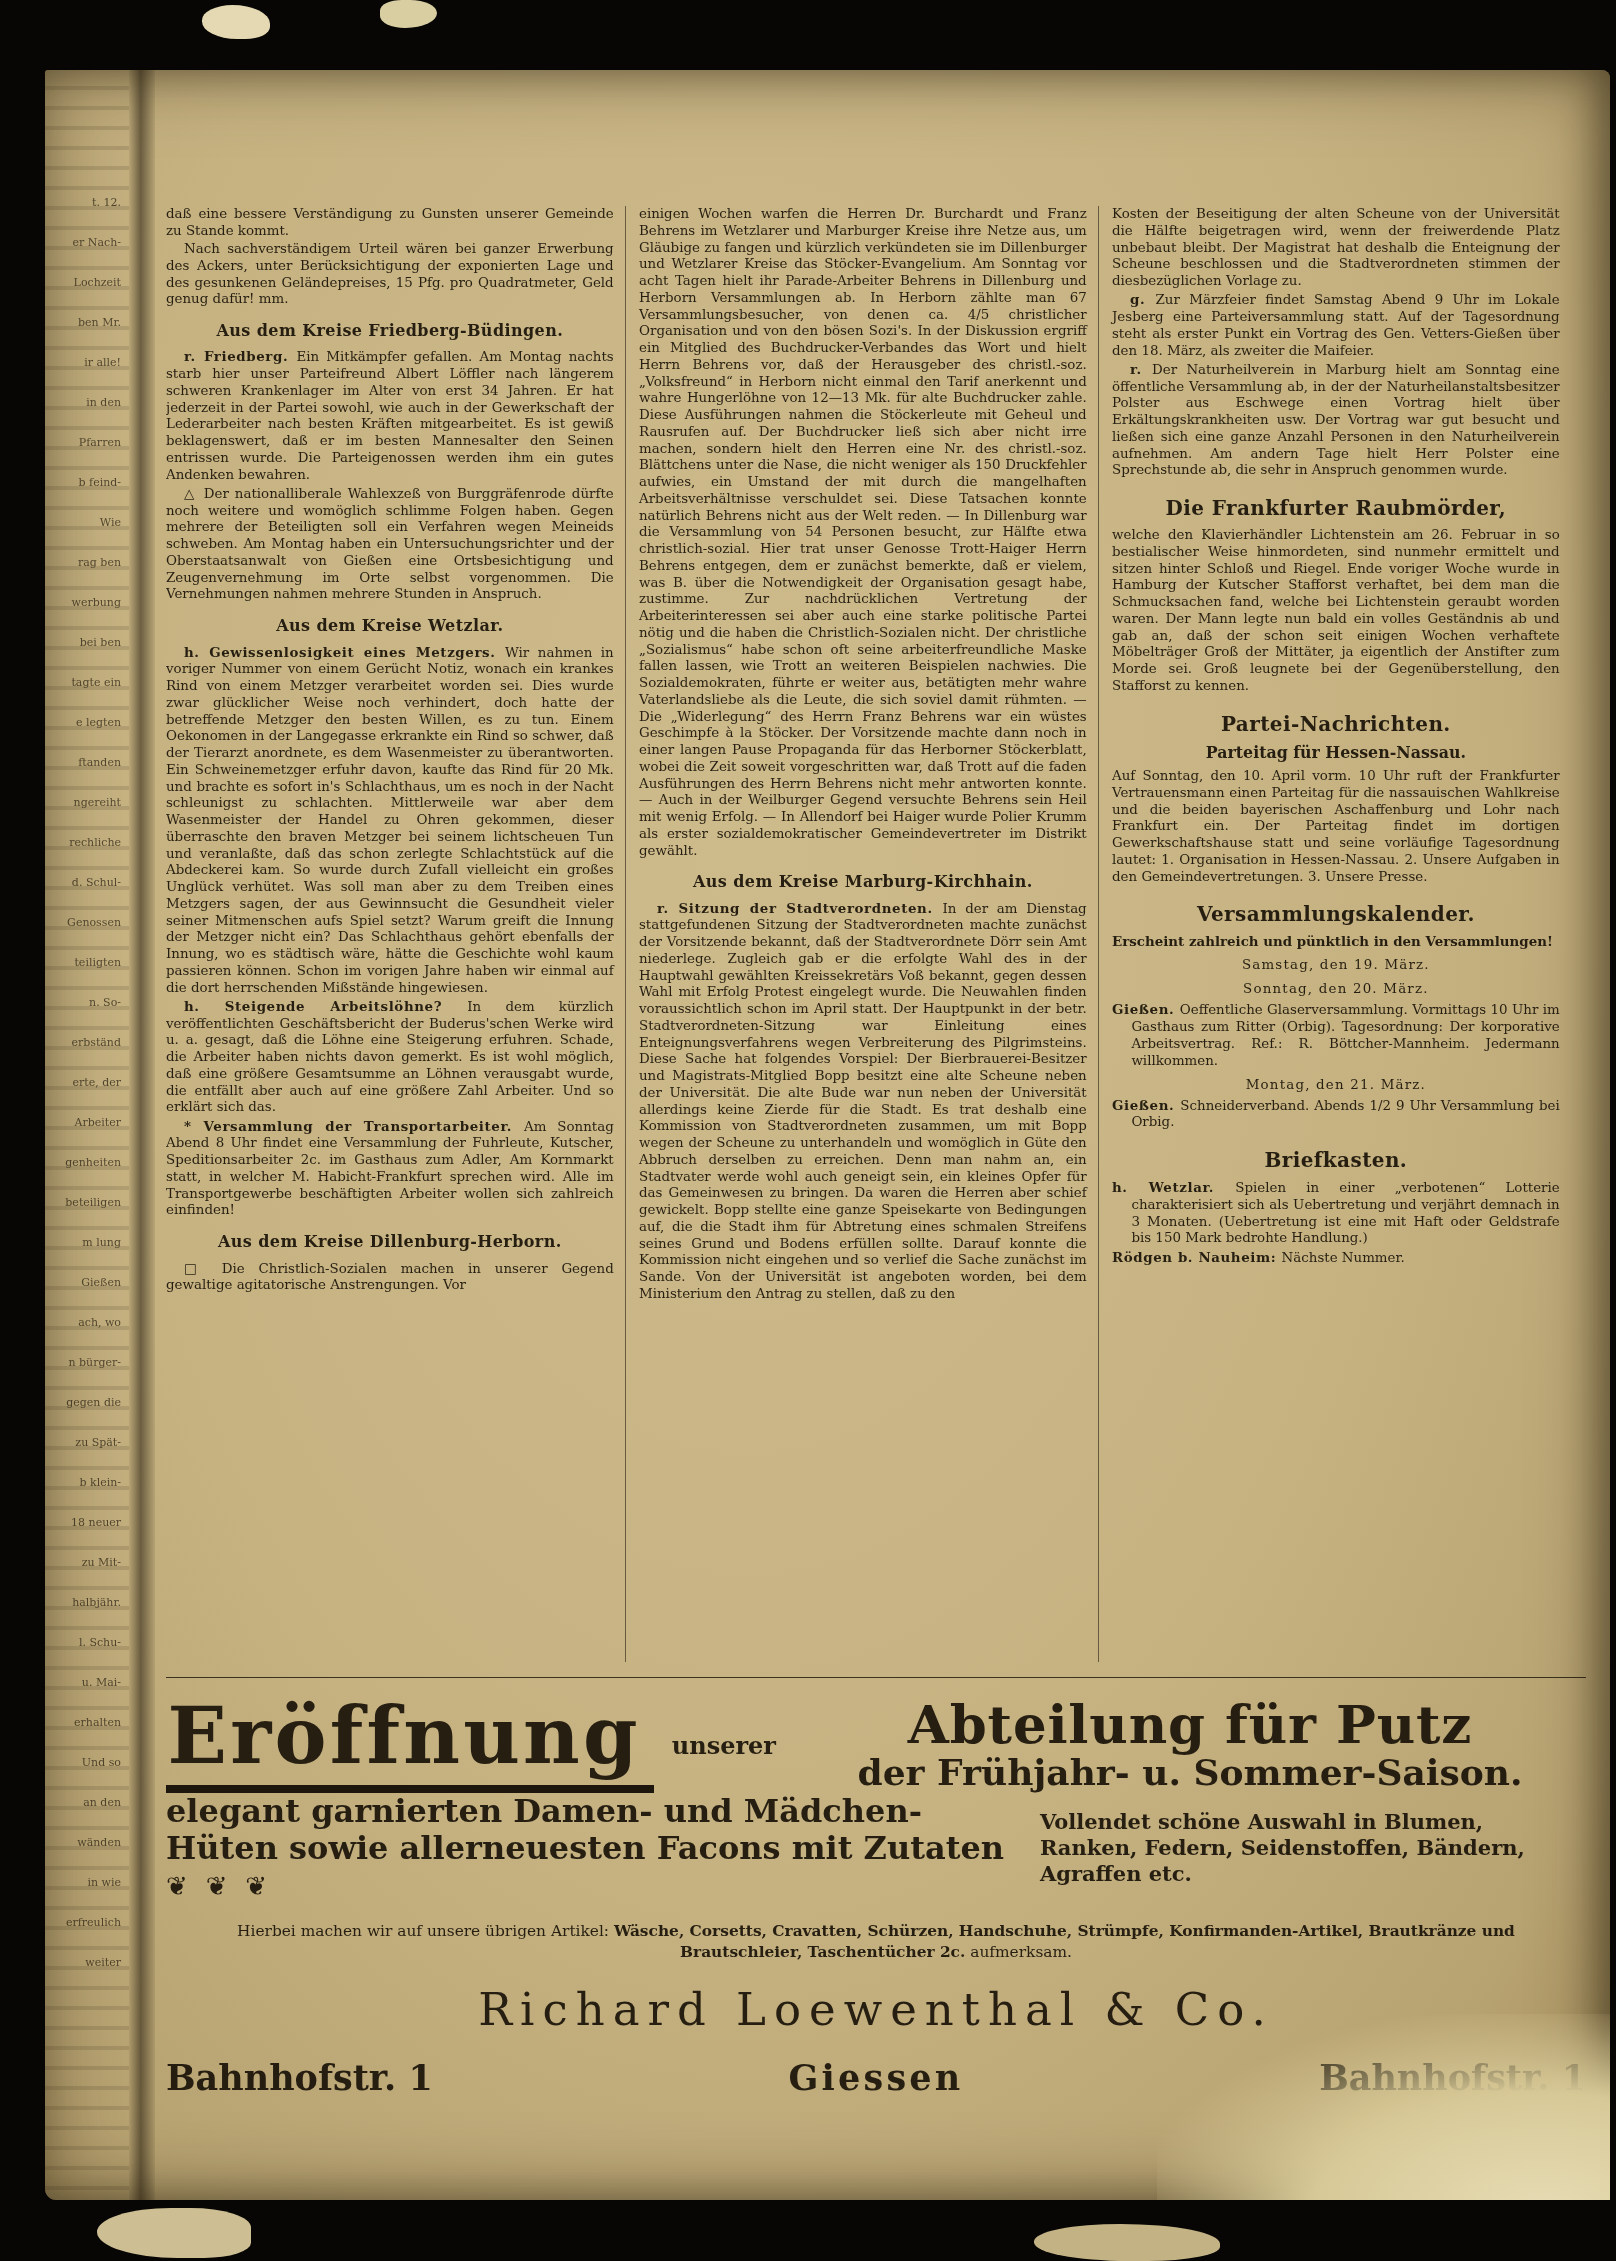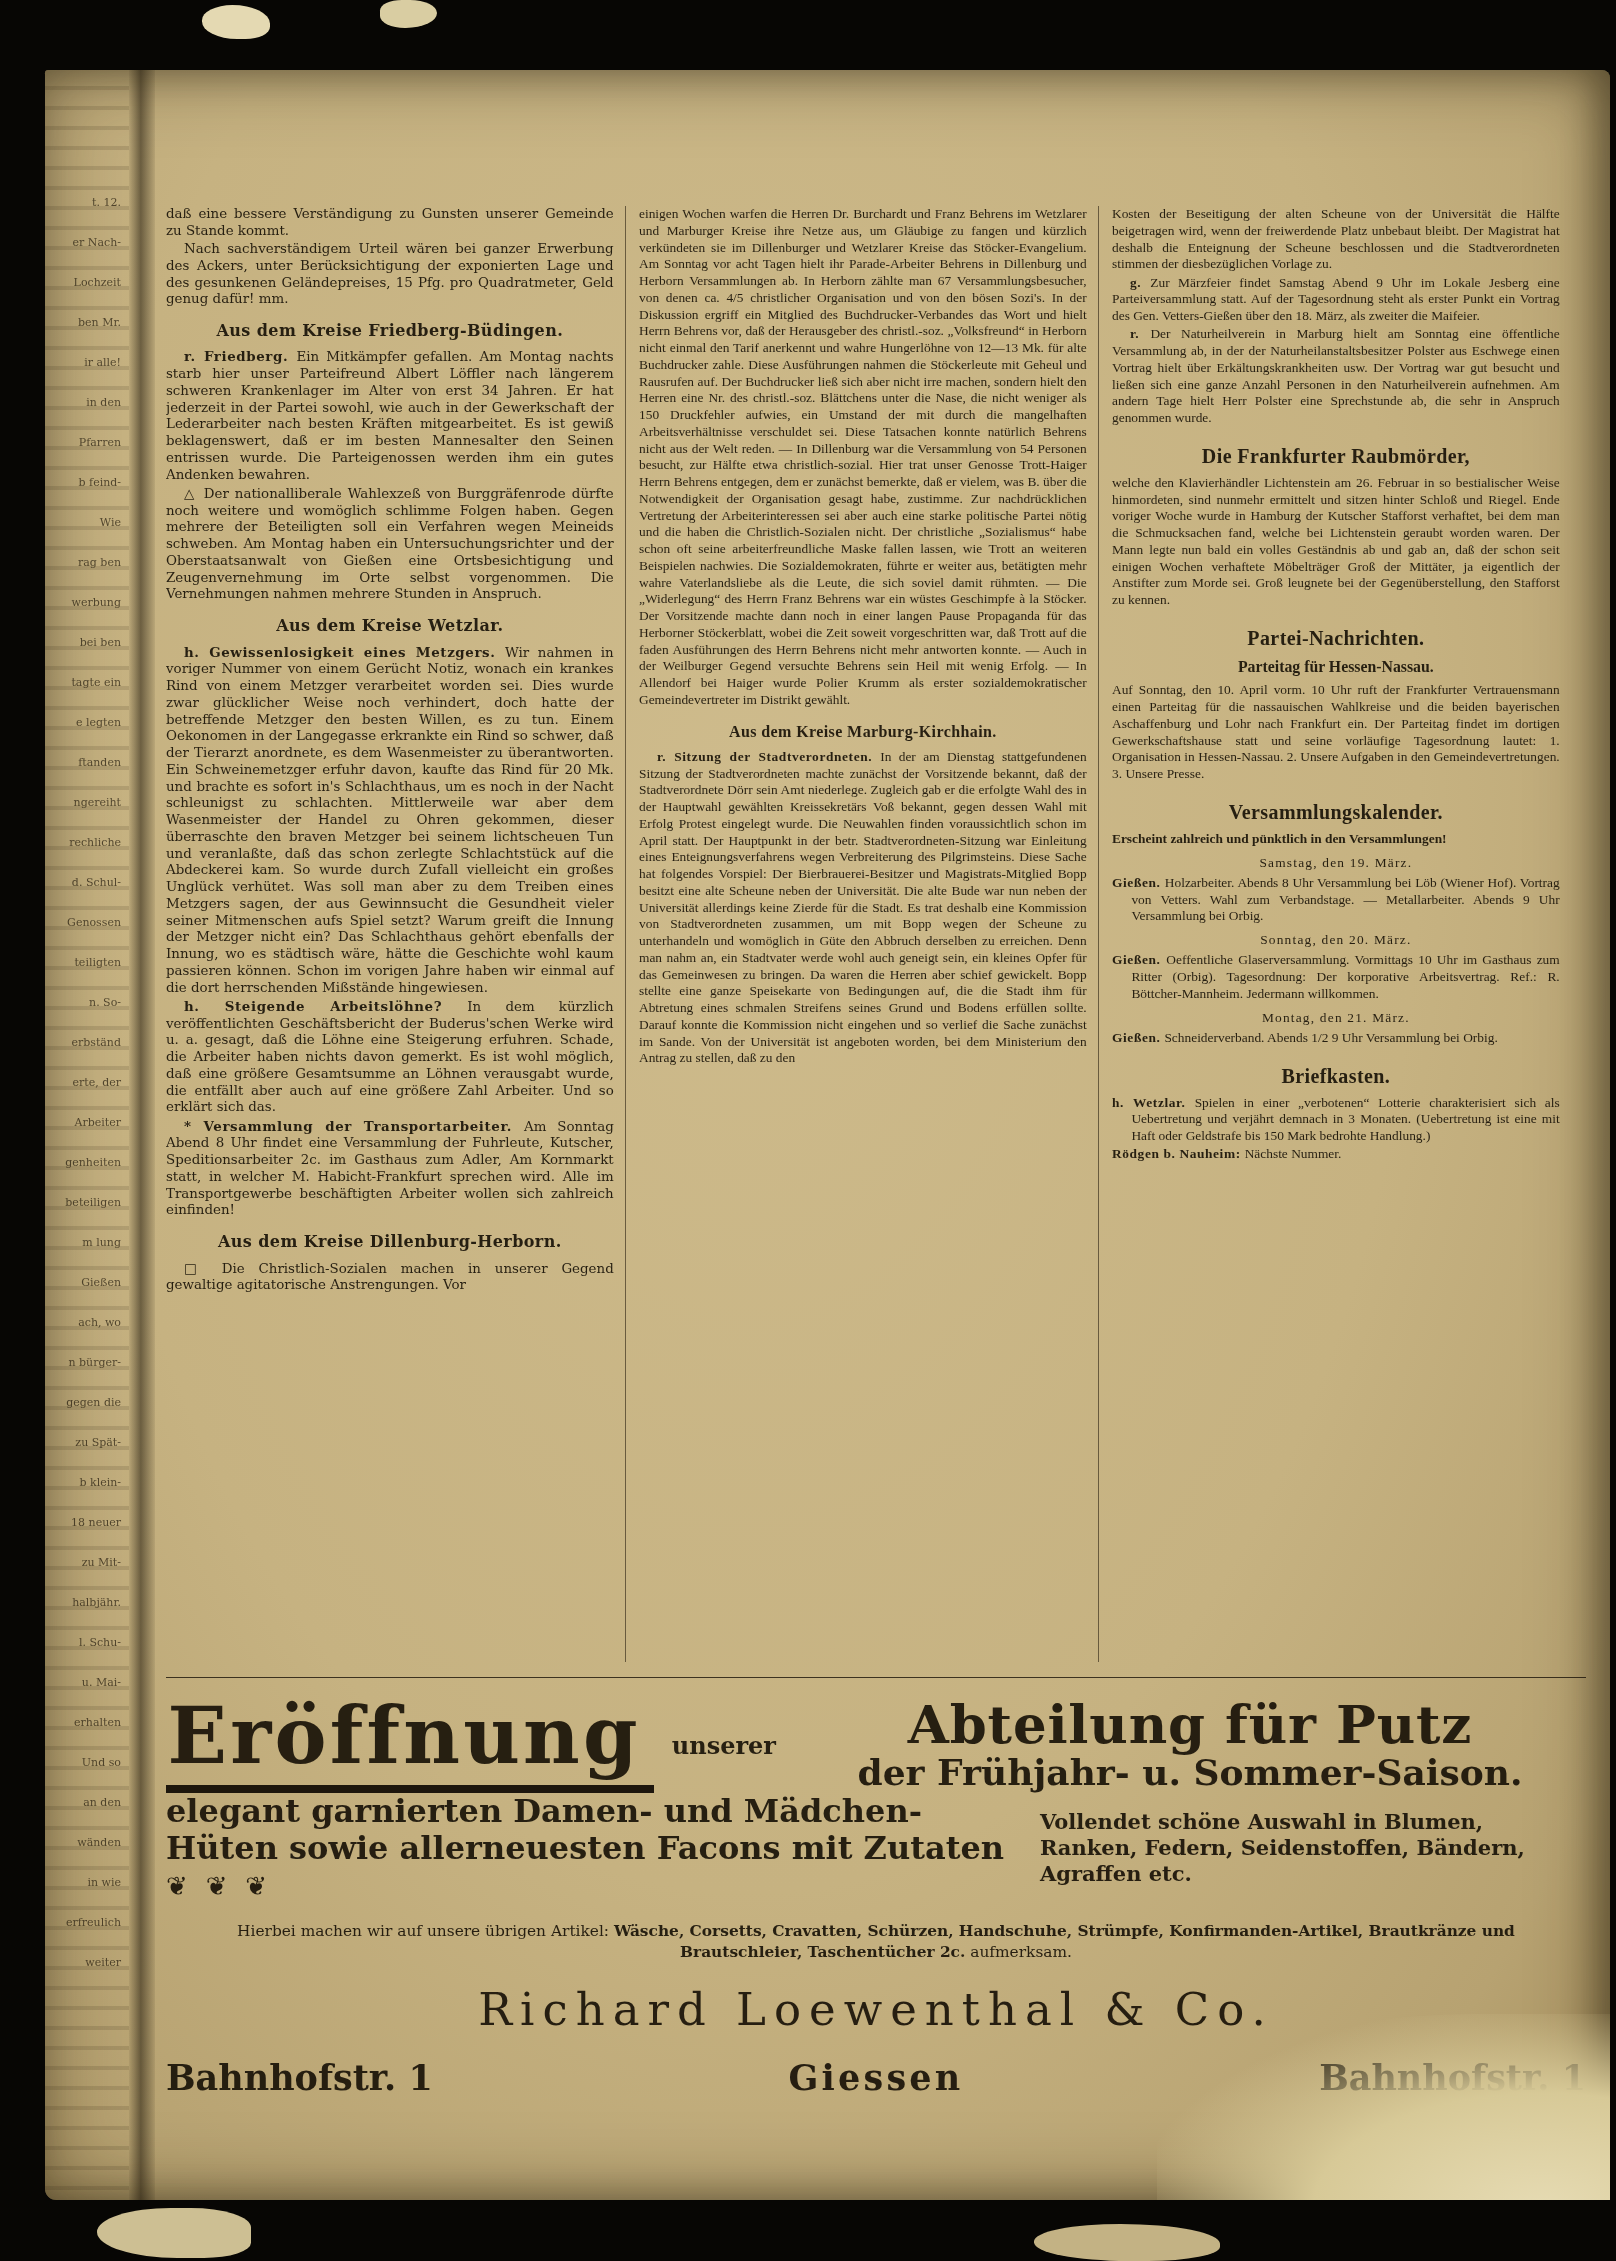--- a/index.html
+++ b/index.html
@@ -53,21 +53,21 @@
   .issue{font-weight:bold;font-size:18px;}
   .masthead{font-weight:bold;font-size:22px;letter-spacing:0.8px;text-align:center;}
   .pageno{font-weight:bold;font-size:18px;text-align:right;}
 
   .columns{
     position:absolute;top:136px;left:0;right:15px;height:1456px;
     display:flex;overflow:hidden;
   }
   .col{flex:1 1 0;overflow:hidden;padding-right:11.3px;
     font-size:13.4px;line-height:1.25;text-align:justify;}
-  .col + .col{border-left:1.2px solid rgba(40,30,15,.6);padding-left:13px;font-family:Liberation Serif, serif;}
+  .col + .col{border-left:1.2px solid rgba(40,30,15,.6);padding-left:13px;}
 
   .blk{margin:0 0 1.6px;}
   .blk.p{text-indent:18px;}
   .blk.noind{text-indent:0;}
   .blk.h{font-weight:bold;text-align:center;font-size:16px;margin:13px 0 7.3px;text-indent:0;letter-spacing:0.4px;}
   .blk.hb{font-weight:bold;text-align:center;font-size:20px;margin:18px 0 8px;text-indent:0;letter-spacing:0.4px;line-height:1.1;}
   .blk.sub{font-weight:bold;text-align:center;font-size:15.8px;margin:1.6px 0 5.7px;text-indent:0;}
   .blk.date{text-align:center;margin:7.3px 0 3.2px;letter-spacing:1.2px;text-indent:0;}
   .blk.b{font-weight:bold;text-indent:0;margin:6.5px 0 4.8px;}
   .blk.entry{padding-left:19.4px;text-indent:-19.4px;margin:1.6px 0;}
@@ -186,21 +186,20 @@
           <div class="blk p"><span class="lead">g. </span>Zur Märzfeier findet Samstag Abend 9 Uhr im Lokale Jesberg eine Parteiversammlung statt. Auf der Tagesordnung steht als erster Punkt ein Vortrag des Gen. Vetters-Gießen über den 18. März, als zweiter die Maifeier.</div>
           <div class="blk p"><span class="lead">r. </span>Der Naturheilverein in Marburg hielt am Sonntag eine öffentliche Versammlung ab, in der der Naturheilanstaltsbesitzer Polster aus Eschwege einen Vortrag hielt über Erkältungskrankheiten usw. Der Vortrag war gut besucht und ließen sich eine ganze Anzahl Personen in den Naturheilverein aufnehmen. Am andern Tage hielt Herr Polster eine Sprechstunde ab, die sehr in Anspruch genommen wurde.</div>
           <div class="blk hb">Die Frankfurter Raubmörder,</div>
           <div class="blk p noind">welche den Klavierhändler Lichtenstein am 26. Februar in so bestialischer Weise hinmordeten, sind nunmehr ermittelt und sitzen hinter Schloß und Riegel. Ende voriger Woche wurde in Hamburg der Kutscher Stafforst verhaftet, bei dem man die Schmucksachen fand, welche bei Lichtenstein geraubt worden waren. Der Mann legte nun bald ein volles Geständnis ab und gab an, daß der schon seit einigen Wochen verhaftete Möbelträger Groß der Mittäter, ja eigentlich der Anstifter zum Morde sei. Groß leugnete bei der Gegenüberstellung, den Stafforst zu kennen.</div>
           <div class="blk hb">Partei-Nachrichten.</div>
           <div class="blk sub">Parteitag für Hessen-Nassau.</div>
           <div class="blk p noind">Auf Sonntag, den 10. April vorm. 10 Uhr ruft der Frankfurter Vertrauensmann einen Parteitag für die nassauischen Wahlkreise und die beiden bayerischen Aschaffenburg und Lohr nach Frankfurt ein. Der Parteitag findet im dortigen Gewerkschaftshause statt und seine vorläufige Tagesordnung lautet: 1. Organisation in Hessen-Nassau. 2. Unsere Aufgaben in den Gemeindevertretungen. 3. Unsere Presse.</div>
           <div class="blk hb">Versammlungskalender.</div>
           <div class="blk b">Erscheint zahlreich und pünktlich in den Versammlungen!</div>
           <div class="blk date">Samstag, den 19. März.</div>
-          <div class="blk entry"><span class="lead">Gießen. </span>Holzarbeiter. Abends 8 Uhr Versammlung bei Löb (Wiener Hof). Vortrag von Vetters. Wahl zum Verbandstage. — Metallarbeiter. Abends 9 Uhr Versammlung bei Orbig.</div>
           <div class="blk date">Sonntag, den 20. März.</div>
           <div class="blk entry"><span class="lead">Gießen. </span>Oeffentliche Glaserversammlung. Vormittags 10 Uhr im Gasthaus zum Ritter (Orbig). Tagesordnung: Der korporative Arbeitsvertrag. Ref.: R. Böttcher-Mannheim. Jedermann willkommen.</div>
           <div class="blk date">Montag, den 21. März.</div>
           <div class="blk entry"><span class="lead">Gießen. </span>Schneiderverband. Abends 1/2 9 Uhr Versammlung bei Orbig.</div>
           <div class="blk hb">Briefkasten.</div>
           <div class="blk entry"><span class="lead">h. Wetzlar. </span>Spielen in einer „verbotenen“ Lotterie charakterisiert sich als Uebertretung und verjährt demnach in 3 Monaten. (Uebertretung ist eine mit Haft oder Geldstrafe bis 150 Mark bedrohte Handlung.)</div>
           <div class="blk entry"><span class="lead">Rödgen b. Nauheim: </span>Nächste Nummer.</div>
         </div>
       </div>
 

